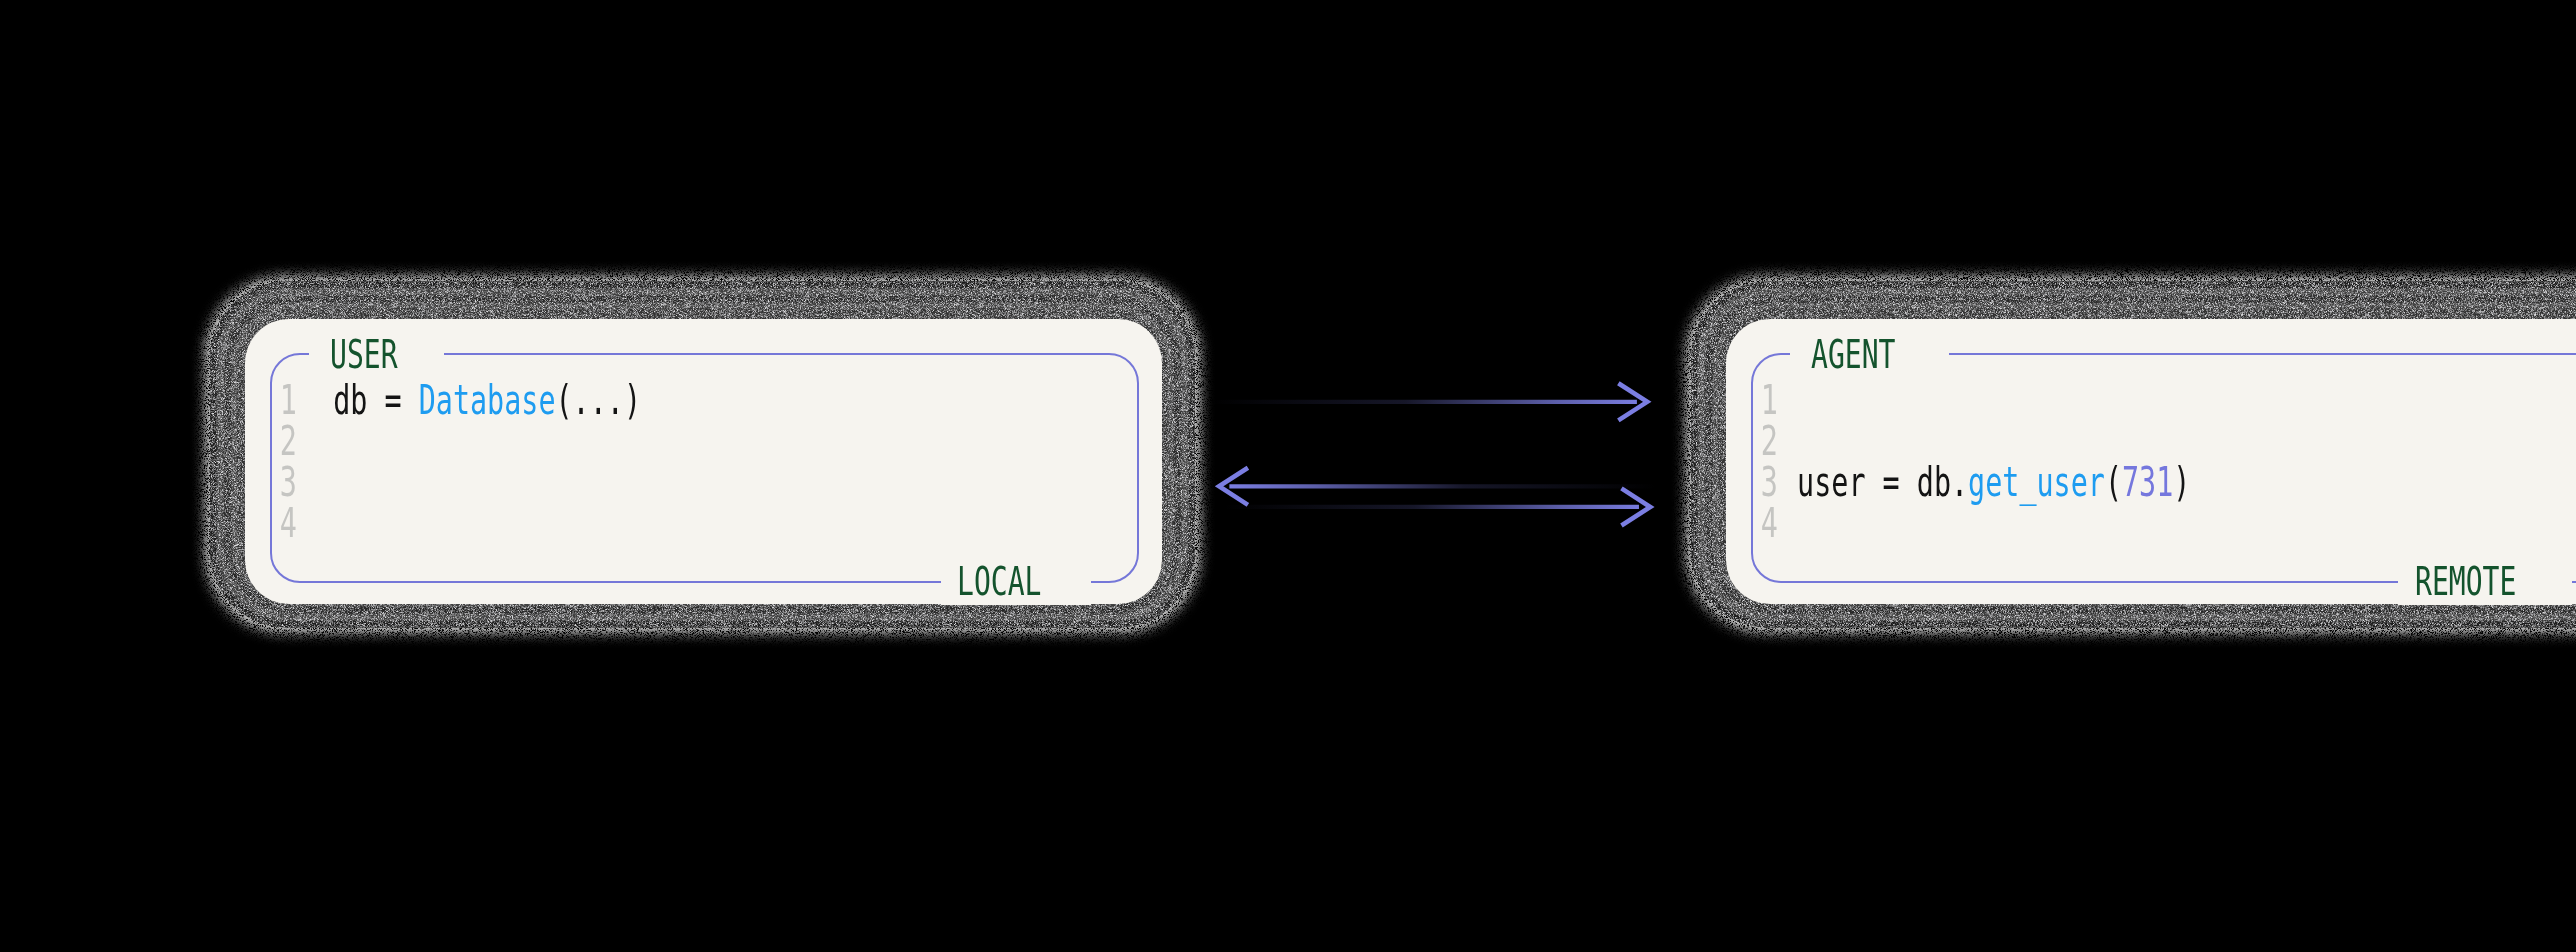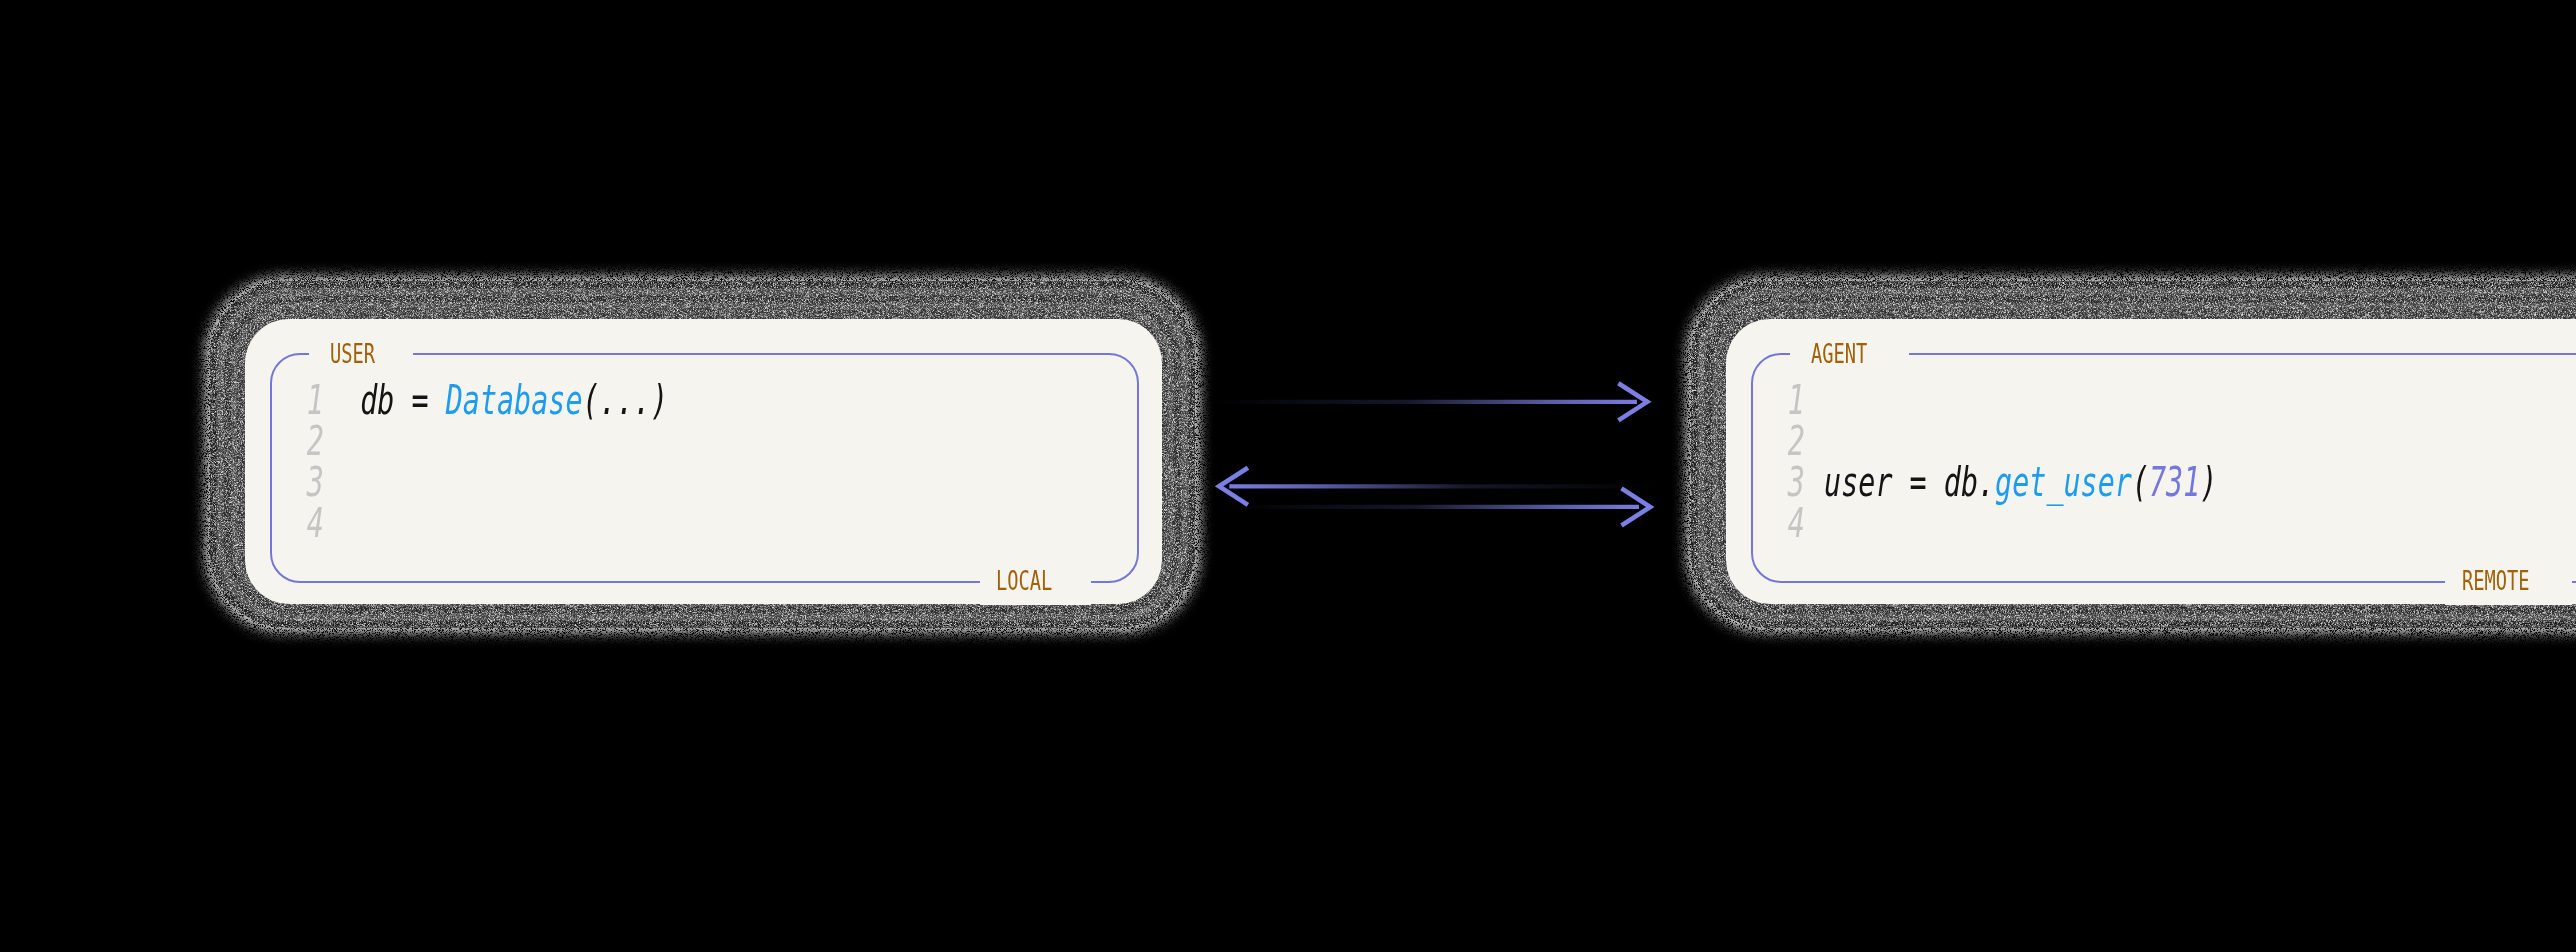--- a/index.html
+++ b/index.html
@@ -15,27 +15,27 @@
 
   .device svg.chrome { position:absolute; left:0; top:0; }
 
   .screen { position:absolute; left:58px; top:61px; width:917px; height:285px;
             background:#f6f4ef; border-radius:44px; }
 
   .frame { position:absolute; left:25px; top:34px; width:869px; height:230px;
            box-sizing:border-box; border:2.1px solid #7577d8; border-radius:30px; }
 
   .legend { position:absolute; height:47px; line-height:47px; background:#f6f4ef;
-            color:#a16207; font-size:26px; white-space:pre; }
+            color:#14532d; font-size:39px; white-space:pre; }
   .legend .cond { display:inline-block; transform:scaleX(0.72); transform-origin:0 50%; }
   .legend.top    { left:37px; top:-24px; padding:0 20.6px; }
   .legend.bottom { right:46px; bottom:-24px; padding:0 16.5px;text-decoration:underline; }
 
   
-  .code-area { position:absolute; left:47px; top:61px; right:20.6px;font-style:italic; }
+  .code-area { position:absolute; left:20px; top:61px; right:20.6px; }
   .code-line { height:41px; line-height:41px; font-size:40px; white-space:pre; }
   .line-scale { display:inline-block; transform:scaleX(0.71); transform-origin:0 50%;
                 white-space:pre; }
   .ln   { display:inline-block; width:45px; text-align:right; color:#c5c5c2; }
   .code { margin-left:27px; }
   .c-black   { color:#141414; }
   .c-blue    { color:#1e9cf0; }
   .c-literal { color:#7577dd; }
 
   

